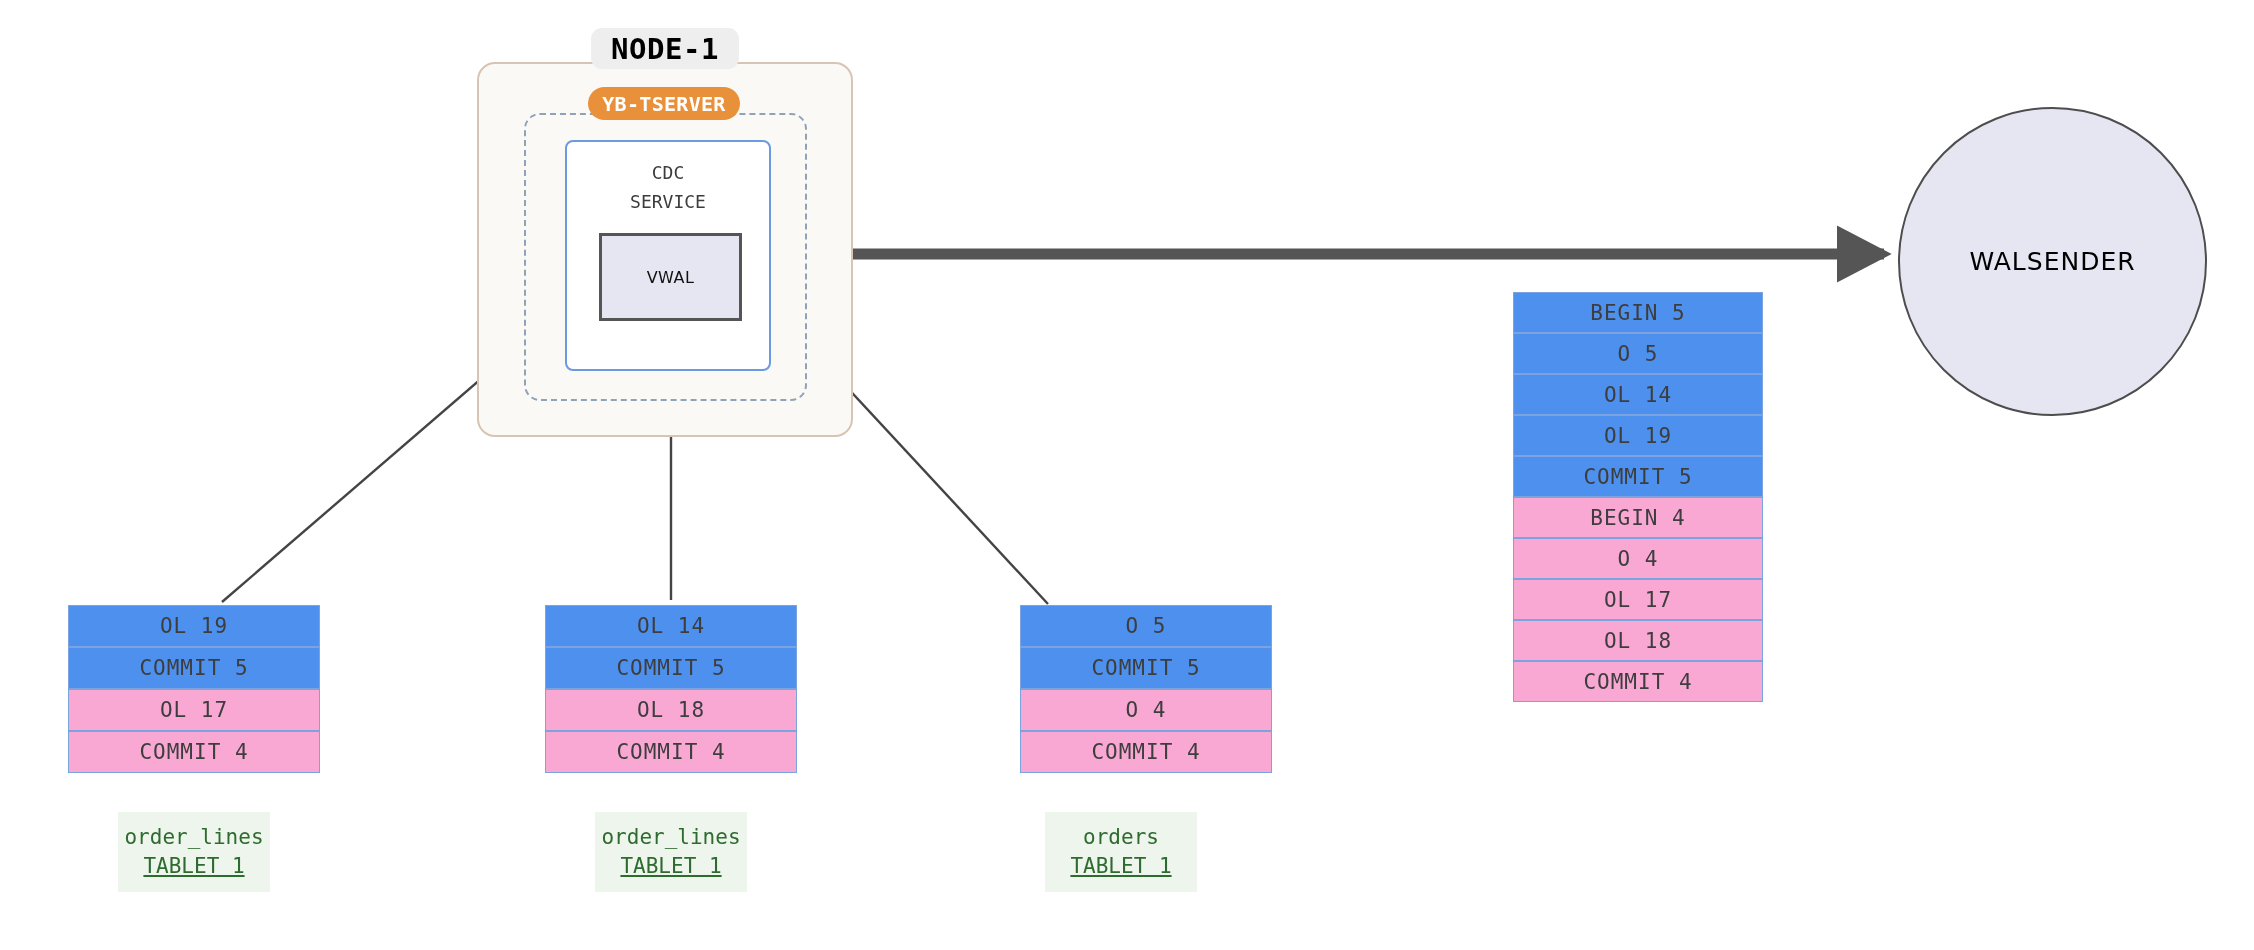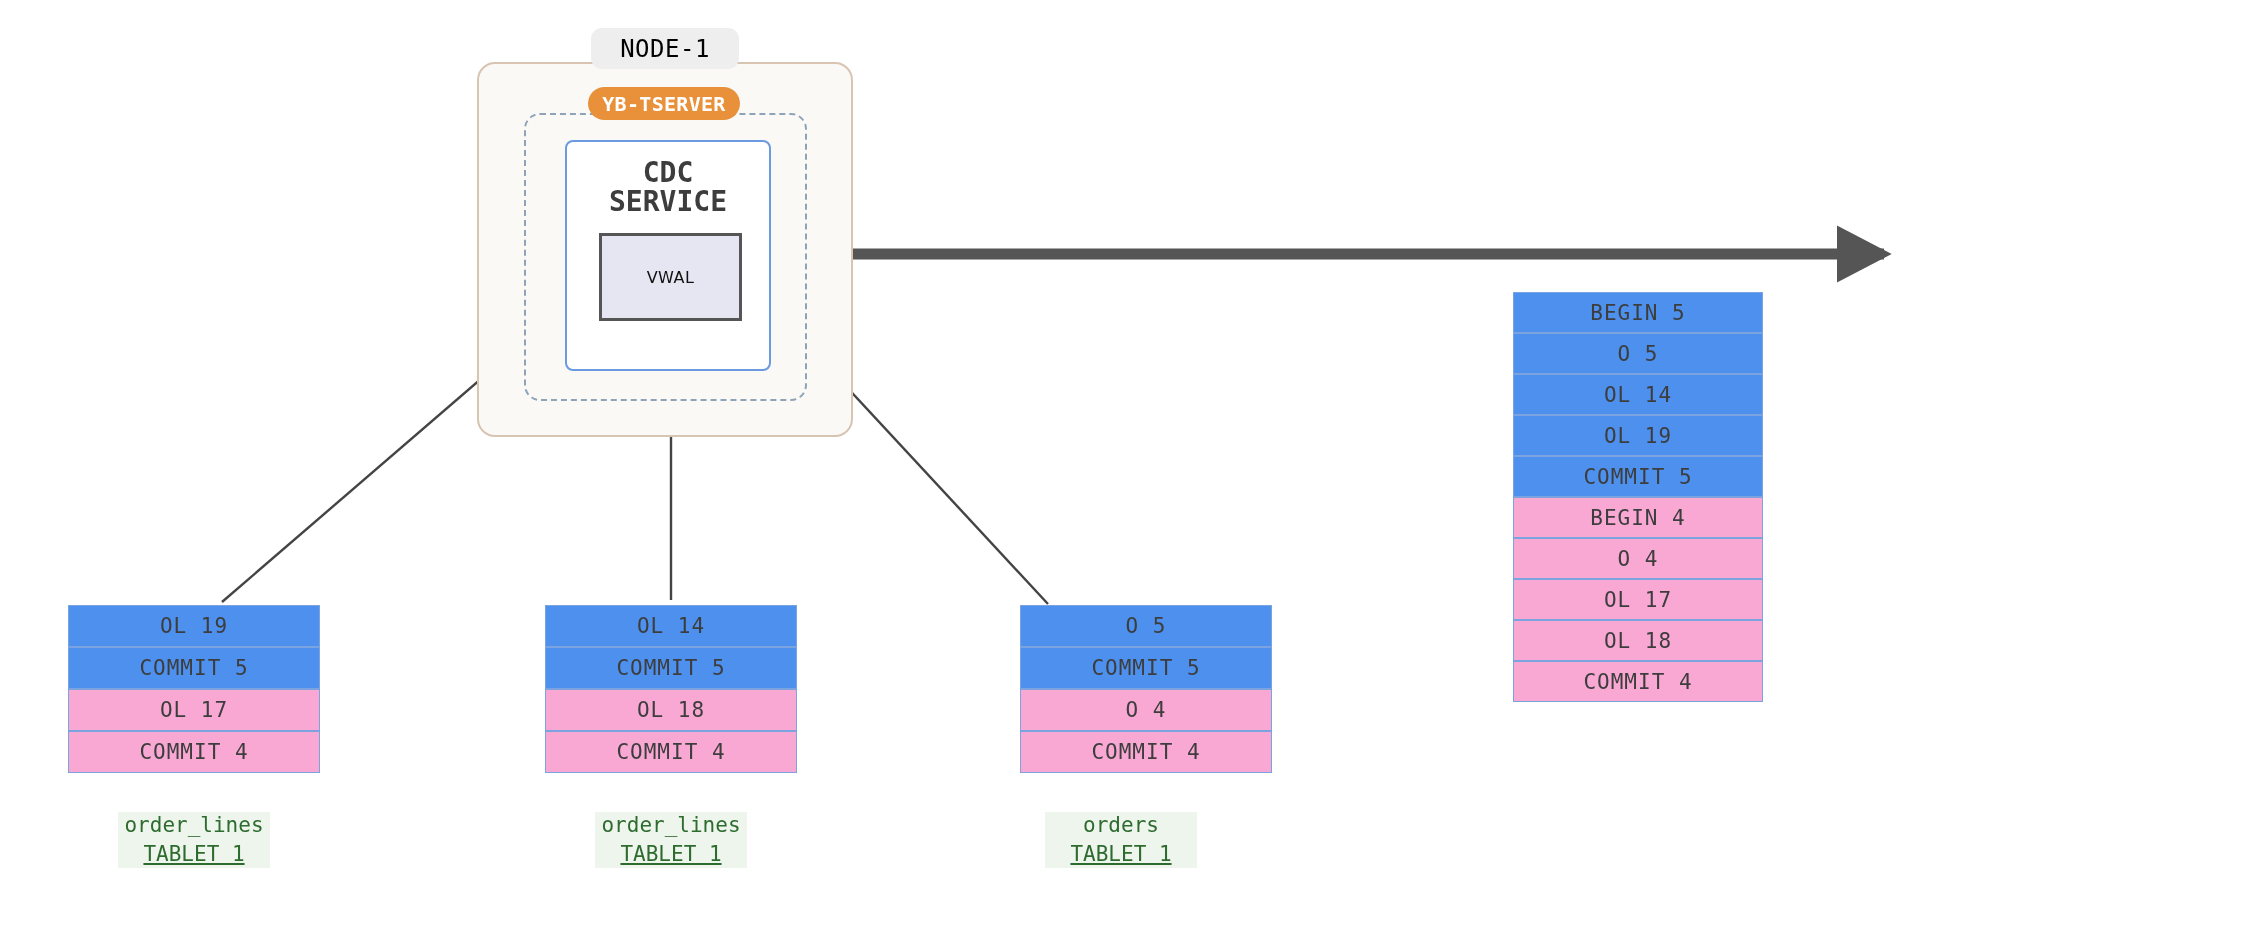--- a/index.html
+++ b/index.html
@@ -34,22 +34,22 @@
     left: 591px;
     top: 28px;
     width: 148px;
     height: 41px;
     background: #eeeeee;
     border-radius: 11px;
     display: flex;
     align-items: center;
     justify-content: center;
     font-family: "DejaVu Sans Mono", monospace;
-    font-weight: normal;
-    font-size: 24px;
+    font-weight: bold;
+    font-size: 29px;
     letter-spacing: 0.5px;
     color: #000000;
     box-sizing: border-box;
   }
   .tserver-dashed {
     position: absolute;
     left: 524px;
     top: 113px;
     width: 283px;
     height: 288px;
@@ -87,25 +87,24 @@
     border-radius: 8px;
     box-sizing: border-box;
   }
   .cdc-label {
     position: absolute;
     left: 0;
     top: 16px;
     width: 100%;
     text-align: center;
     font-family: "DejaVu Sans Mono", monospace;
-    font-size: 28px;
+    font-size: 18px;
     line-height: 29px;
     color: #3d3d3d;
     white-space: pre-line;
-    font-weight: bold;
   }
   .vwal-box {
     position: absolute;
     left: 599px;
     top: 233px;
     width: 143px;
     height: 88px;
     background: #e6e6f2;
     border: 3px solid #555555;
     display: flex;
@@ -171,21 +170,21 @@
   .rec.blue  { background: #4d90ee; }
   .rec.green { background: #f9a8d4; }
 
   .tablet-stack .rec { width: 252px; height: 42px; font-size: 21px; }
   .center-stack .rec { width: 250px; height: 41px; font-size: 21px; }
 
   
   .tablet-label {
     position: absolute;
     width: 152px;
-    height: 56px;
+    height: 80px;
     background: #edf5ed;
     display: flex;
     flex-direction: column;
     align-items: center;
     justify-content: center;
     font-family: "DejaVu Sans Mono", monospace;
     font-size: 21px;
     line-height: 29px;
     color: #2e6b2e;
     box-sizing: border-box;
@@ -227,20 +226,23 @@
   </div>
 
   <div class="vwal-box">
     <span class="vwal-label">VWAL</span>
   </div>
 
   <div class="node-badge">NODE-1</div>
 
   <div class="tserver-badge">YB-TSERVER</div>
 
+  <div class="walsender">
+    <span class="walsender-label">WALSENDER</span>
+  </div>
 
   <div class="stack center-stack" id="center-stack" style="left:1513px; top:292px;">
       <div class="rec blue">BEGIN 5</div>
       <div class="rec blue">O 5</div>
       <div class="rec blue">OL 14</div>
       <div class="rec blue">OL 19</div>
       <div class="rec blue">COMMIT 5</div>
       <div class="rec green">BEGIN 4</div>
       <div class="rec green">O 4</div>
       <div class="rec green">OL 17</div>

